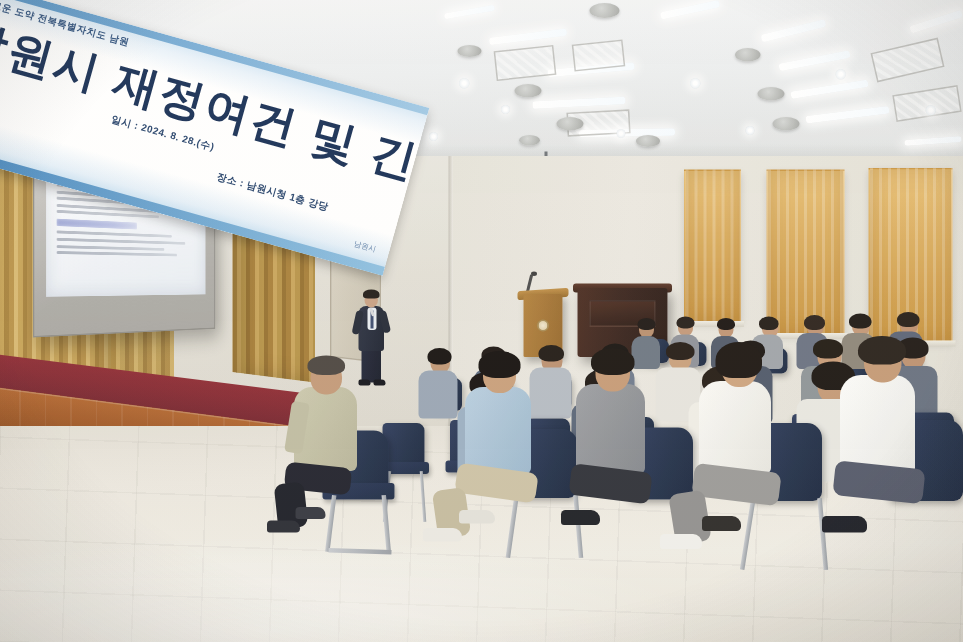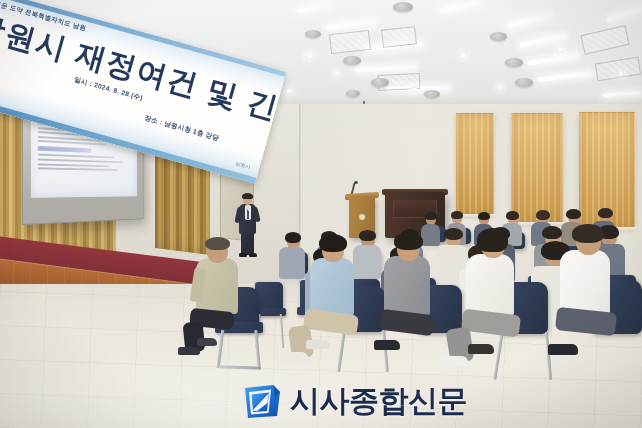--- a/index.html
+++ b/index.html
@@ -628,33 +628,14 @@
     <div class="banner-title">남원시 재정여건 및 긴축재정 이해 교육</div>
     <div class="banner-sub1">일시 : 2024. 8. 28.(수)</div>
     <div class="banner-sub2">장소 : 남원시청 1층 강당</div>
     <div class="banner-logo-r">남원시</div>
     <div class="banner-bot-rule"></div>
   </div>
 
   <div class="warm"></div>
   <div class="vignette"></div>
 
-  <div class="watermark">
-    <div class="wm-logo">
-      <svg viewBox="0 0 40 37" width="40" height="37" aria-hidden="true">
-        <defs>
-          <linearGradient id="wmg" x1="0" y1="0" x2="1" y2="1">
-            <stop offset="0%" stop-color="#4aa3f0"></stop>
-            <stop offset="55%" stop-color="#1f6fd0"></stop>
-            <stop offset="100%" stop-color="#0d4ea8"></stop>
-          </linearGradient>
-        </defs>
-        <path d="M2 5 L30 2 L37 9 L34 33 L5 35 Z" fill="url(#wmg)"></path>
-        <path d="M6 9 L28 6.5 L25.5 30 L8 31.5 Z" fill="#ffffff" opacity="0.92"></path>
-        <path d="M8.5 11.5 L26 9.5 L24 28 L10 29 Z" fill="url(#wmg)"></path>
-        <path d="M9.5 27.5 L25.5 10.5 L24.5 20 L14 28 Z" fill="#ffffff" opacity="0.95"></path>
-        <path d="M30 2 L37 9 L32 14 Z" fill="#0d4ea8" opacity="0.85"></path>
-      </svg>
-    </div>
-    <div class="wm-text">시사종합신문</div>
-  </div>
 
 </div>
 
 </body></html>

